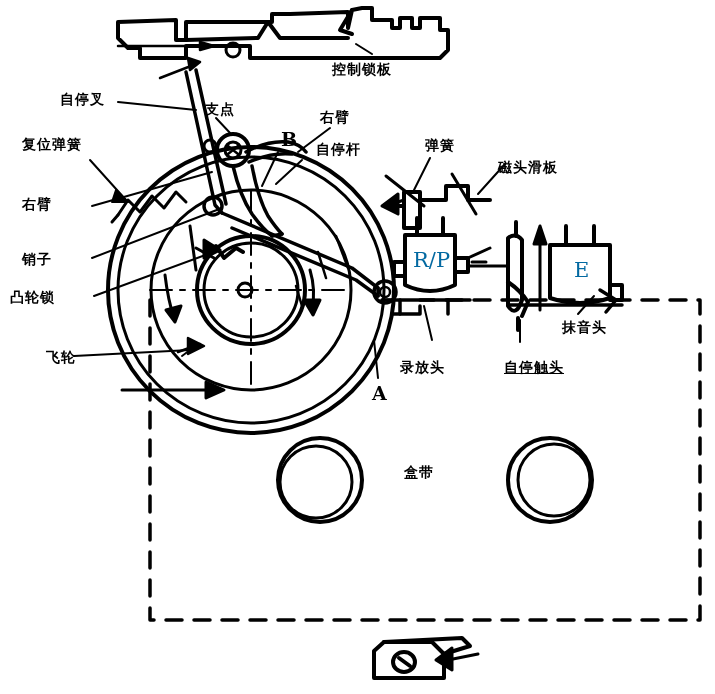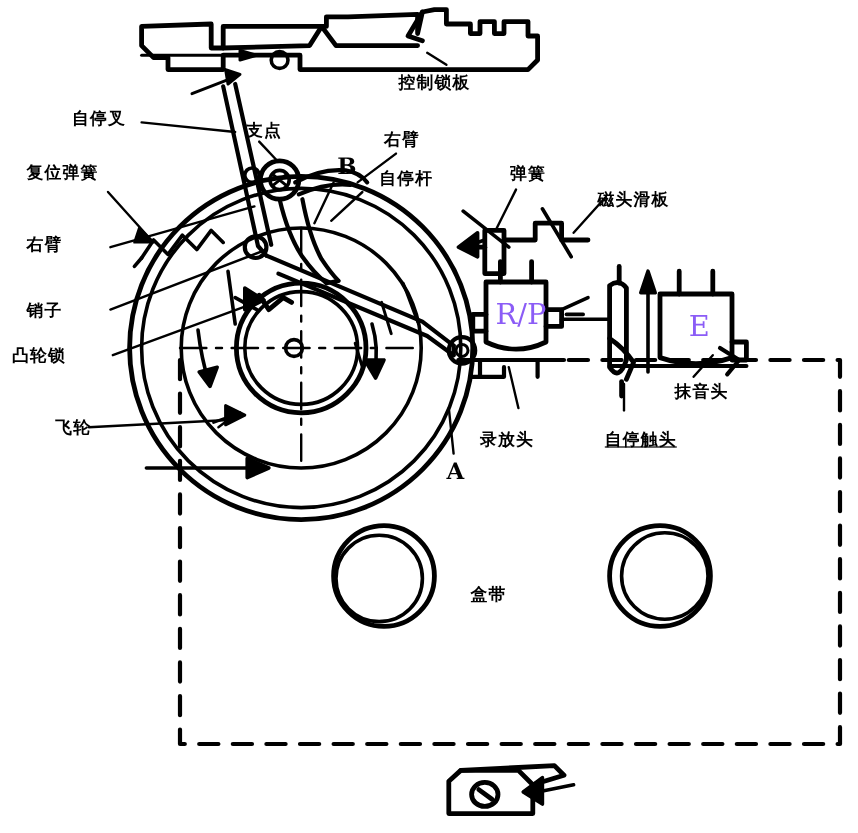--- a/index.html
+++ b/index.html
@@ -5,21 +5,21 @@
   html,body{margin:0;padding:0;background:#fff;}
   body{width:715px;height:694px;font-family:"DejaVu Sans","Liberation Sans",sans-serif;}
   #stage{position:relative;width:715px;height:694px;overflow:hidden;background:#fff;}
   #stage svg{position:absolute;left:0;top:0;}
   .lbl{position:absolute;font-family:"DejaVu Sans","Liberation Sans",sans-serif;
        font-size:14px;font-weight:700;color:#000;white-space:nowrap;line-height:1;
        letter-spacing:1px;}
   .mark{position:absolute;font-family:"DejaVu Serif","Liberation Serif",serif;
         font-size:19px;font-weight:700;color:#000;}
   .boxtxt{position:absolute;font-family:"DejaVu Serif","Liberation Serif",serif;
-          font-size:24px;font-weight:500;color:#8b5cf6;}
+          font-size:21px;font-weight:500;color:#0369a1;}
 </style>
 </head>
 <body>
 
 <div id="stage">
 
   <svg width="715" height="694" viewBox="0 0 715 694">
     <g fill="none" stroke="#000" stroke-linecap="round" stroke-linejoin="round">
 
       <g stroke-width="4">
@@ -294,21 +294,21 @@
   <div class="lbl" style="left:10px;top:290px;">凸轮锁</div>
 
   <div class="lbl" style="left:22px;top:350px;margin-left:24px;">飞轮</div>
 
   <div class="lbl" style="left:562px;top:320px;">抹音头</div>
 
   <div class="lbl" style="left:400px;top:360px;">录放头</div>
 
   <div class="lbl" style="left:504px;top:360px;text-decoration:underline;">自停触头</div>
 
-  <div class="lbl" style="left:392px;top:465px;margin-top:24px;">盒带</div>
+  <div class="lbl" style="left:404px;top:465px;">盒带</div>
 
   <div class="lbl" style="left:487px;top:658px;margin-top:41px;">托簧</div>
 
   <div class="mark" style="left:372px;top:382px;">A</div>
 
   <div class="mark" style="left:281px;top:128px;">B</div>
 
   <div class="boxtxt" style="left:413px;top:248px;">R/P</div>
 
   <div class="boxtxt" style="left:574px;top:258px;">E</div>

